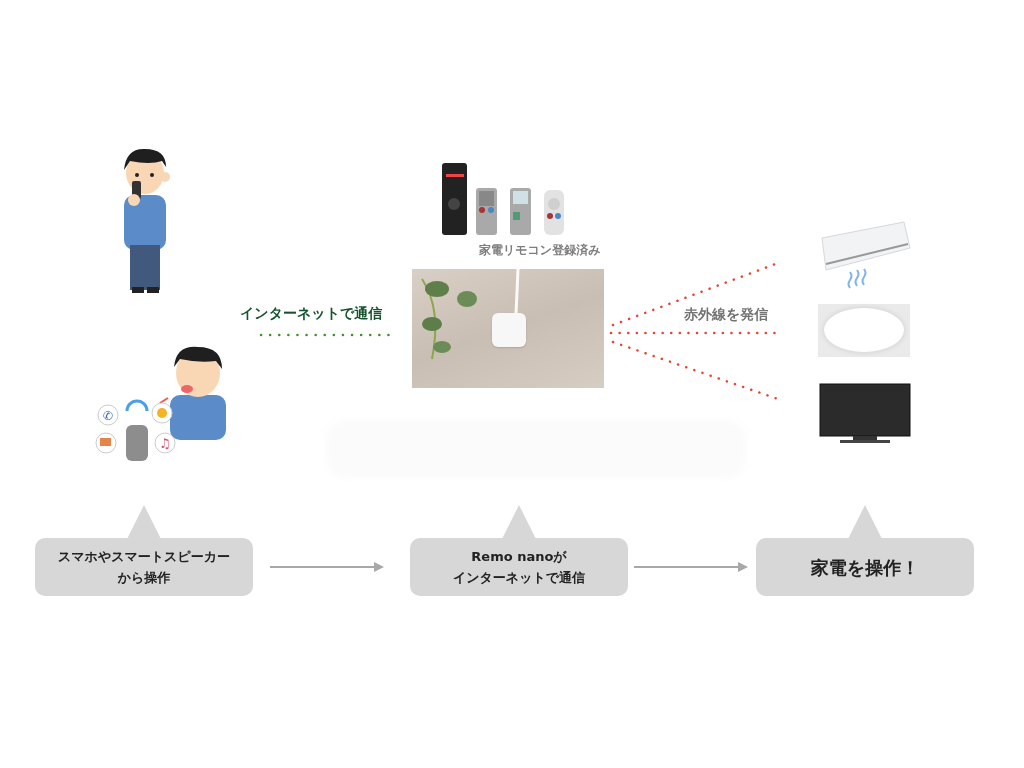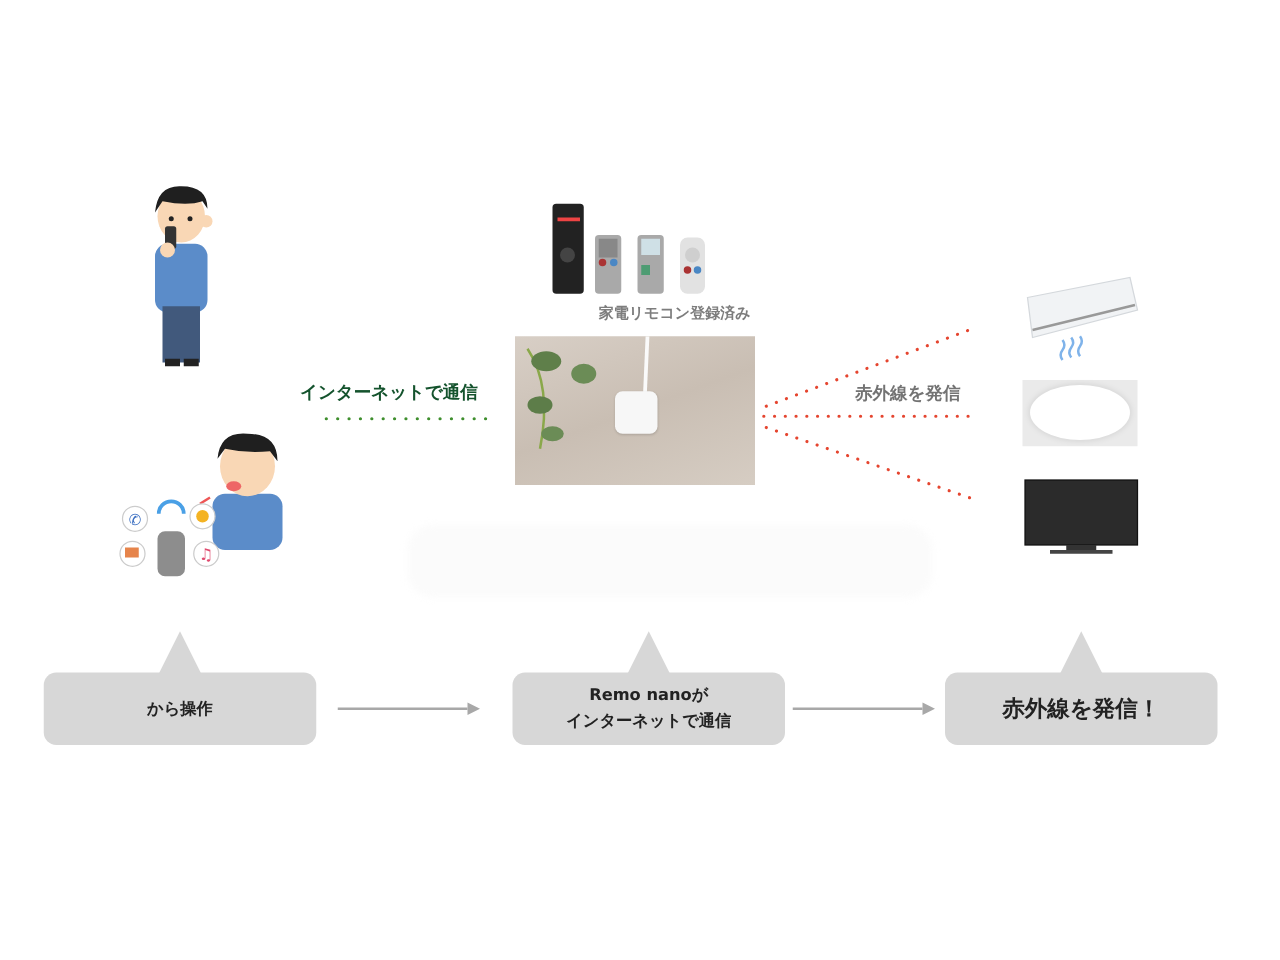--- a/index.html
+++ b/index.html
@@ -109,30 +109,31 @@
 <svg class="abs" style="left:818px;top:382px" width="94" height="64">
   <rect x="2" y="2" width="90" height="52" fill="#2b2b2b" stroke="#111"></rect>
   <rect x="35" y="54" width="24" height="4" fill="#333"></rect>
   <rect x="22" y="58" width="50" height="3" fill="#444"></rect>
 </svg>
 
 <div class="ghost"></div>
 
 <div class="bubble" style="left:35px;top:538px;width:218px;height:58px">
   <div class="tail"></div>
+  <span>スマホやスマートスピーカー</span>
   <span>から操作</span>
 </div>
 <div class="bubble" style="left:410px;top:538px;width:218px;height:58px">
   <div class="tail"></div>
   <span>Remo nanoが</span>
   <span>インターネットで通信</span>
 </div>
 <div class="bubble big" style="left:756px;top:538px;width:218px;height:58px">
   <div class="tail"></div>
-  <span>赤外線を発信！</span>
+  <span>家電を操作！</span>
 </div>
 
 <svg class="abs" style="left:270px;top:561px" width="116" height="12">
   <line x1="0" y1="6" x2="104" y2="6" stroke="#a8a8a8" stroke-width="2"></line>
   <polygon points="104,1 114,6 104,11" fill="#a8a8a8"></polygon>
 </svg>
 <svg class="abs" style="left:634px;top:561px" width="116" height="12">
   <line x1="0" y1="6" x2="104" y2="6" stroke="#a8a8a8" stroke-width="2"></line>
   <polygon points="104,1 114,6 104,11" fill="#a8a8a8"></polygon>
 </svg>

